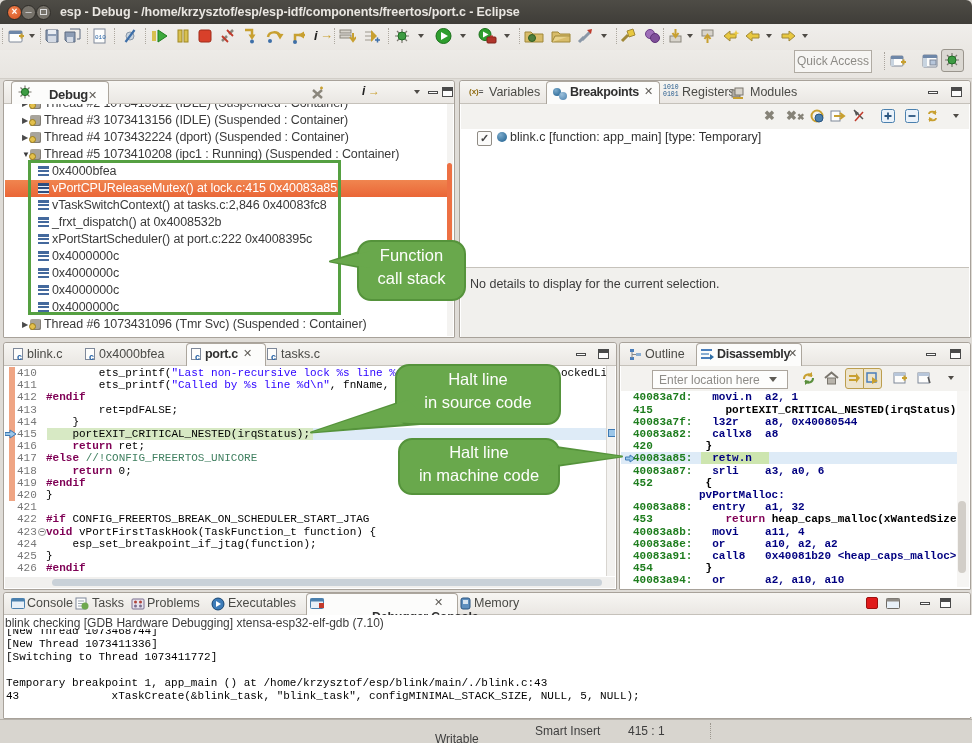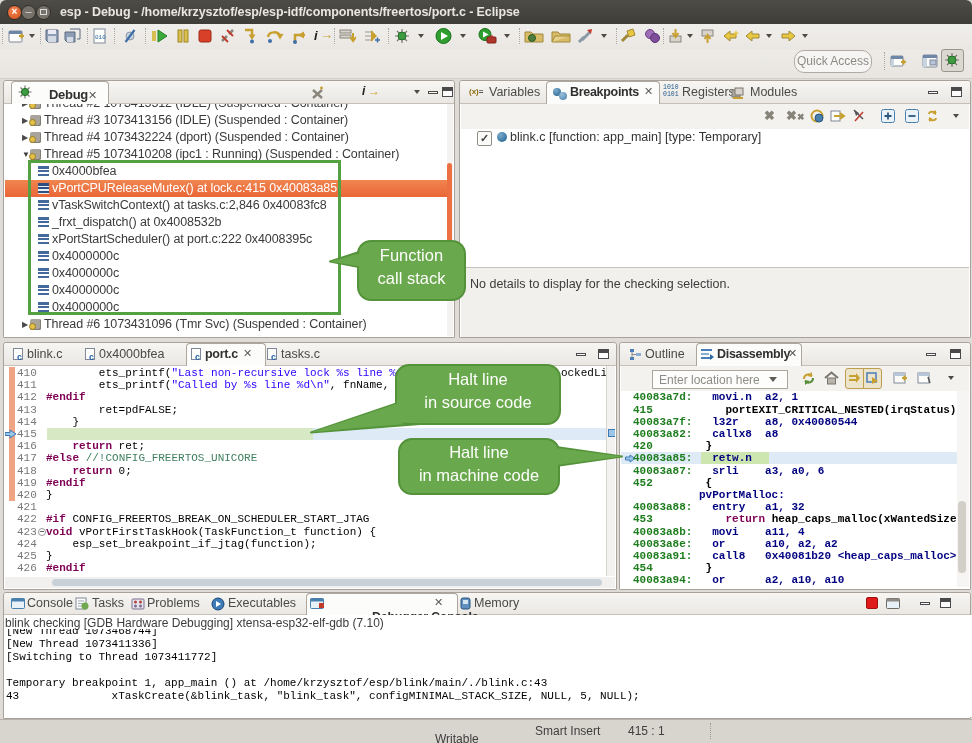--- a/index.html
+++ b/index.html
@@ -191,21 +191,21 @@
  <svg class="abs" style="left:744px;top:28px;" width="17" height="16">
       <path d="M8 3 L2 8 L8 13 L8 10 L15 10 L15 6 L8 6 Z" fill="#E8C840" stroke="#A08838"></path>
     </svg>
  <div class="caret" style="left:766px;top:34px;"></div>
  <svg class="abs" style="left:780px;top:28px;" width="17" height="16">
       <path d="M9 3 L15 8 L9 13 L9 10 L2 10 L2 6 L9 6 Z" fill="#E8C840" stroke="#A08838"></path>
     </svg>
  <div class="caret" style="left:802px;top:34px;"></div>
 </div>
 
-<div class="abs" style="left:794px;top:50px;width:76px;height:21px;background:#F6F5F3;border:1px solid #B0ABA3;border-radius:10px;font-size:12px;color:#8D8B86;text-align:center;line-height:20px;">Quick Access</div>
+<div class="abs" style="left:794px;top:50px;width:76px;height:21px;background:#F6F5F3;border:1px solid #B0ABA3;border-radius:0;font-size:12px;color:#8D8B86;text-align:center;line-height:20px;">Quick Access</div>
 <div class="abs" style="left:884px;top:52px;width:1px;height:18px;border-left:1px dotted #A9A49D;"></div>
 <div id="persp">
  <svg class="abs" style="left:890px;top:53px;" width="17" height="16">
       <rect x="1" y="3" width="12" height="10" rx="1" fill="#FDFDFC" stroke="#7E8899"></rect>
       <rect x="1" y="3" width="12" height="3" fill="#6E87A8"></rect>
       <rect x="1" y="6" width="3" height="7" fill="#C8D4E0"></rect>
       <path d="M11 9 L16 9 M13.5 6.5 L13.5 11.5" stroke="#C8A030" stroke-width="2"></path>
     </svg>
  <svg class="abs" style="left:922px;top:53px;" width="17" height="16">
       <rect x="1" y="2" width="14" height="12" rx="1" fill="#FDFDFC" stroke="#7E8899"></rect>
@@ -370,21 +370,21 @@
         <path d="M4 14 L4 9 L8 11 Z" fill="#C8A030"></path>
       </svg>
   <div class="caret" style="left:492px;top:10px;"></div>
  </div>
 
  <div class="abs" style="left:17px;top:50px;width:13px;height:13px;background:#FBFBFA;border:1px solid #908C85;border-radius:2px;color:#444;font-size:11px;line-height:12px;text-align:center;font-weight:bold;">✓</div>
  <div class="abs" style="left:37px;top:51px;width:10px;height:10px;border-radius:50%;background:radial-gradient(circle at 35% 30%,#7BAACB,#1C5E8E);"></div>
  <div class="abs" style="left:50px;top:49px;font-size:12.5px;color:#333;">blink.c [function: app_main] [type: Temporary]</div>
 
  <div class="abs" style="left:1px;top:186px;width:508px;height:69px;background:#F1F0ED;border-top:1px solid #C6C2BB;">
-   <div class="abs" style="left:9px;top:9px;font-size:12.5px;color:#3B3B3B;">No details to display for the checking selection.</div>
+   <div class="abs" style="left:9px;top:9px;font-size:12.5px;color:#3B3B3B;">No details to display for the current selection.</div>
  </div>
 </div>
 
 <div class="panel" style="left:3px;top:342px;width:612px;height:246px;">
  <div class="tabbar"></div>
  <div class="tab-active" style="left:182px;width:80px;"></div>
  <div id="ed-tabs">
   <span class="fico" style="left:9px;top:5px;"></span>
       <span class="abs tabtxt" style="left:23px;top:4px;">blink.c</span>
   <span class="fico" style="left:81px;top:5px;"></span>
@@ -425,20 +425,21 @@
 426</div>
   <div class="abs" style="left:33px;top:161.5px;width:8px;height:8px;border:1px solid #999;border-radius:50%;background:#FFF;box-sizing:border-box;">
         <div style="position:absolute;left:1px;top:2.5px;width:4px;height:1px;background:#666;"></div>
       </div>
 
   <div class="mono edline" style="top:1px;line-height:12.2px;">        ets_printf(<span class="str">"Last non-recursive lock %s line %d\n"</span>, lastLockedFn, lastLockedLine);</div>
   <div class="mono edline" style="top:13.2px;line-height:12.2px;">        ets_printf(<span class="str">"Called by %s line %d\n"</span>, fnName, line);</div>
   <div class="mono edline" style="top:25.4px;line-height:12.2px;"><span class="kw">#endif</span></div>
   <div class="mono edline" style="top:37.6px;line-height:12.2px;">        ret=pdFALSE;</div>
   <div class="mono edline" style="top:49.8px;line-height:12.2px;">    }</div>
+  <div class="mono edline" style="top:62px;line-height:12.2px;">    portEXIT_CRITICAL_NESTED(irqStatus);</div>
   <div class="mono edline" style="top:74.2px;line-height:12.2px;">    <span class="kw">return</span> ret;</div>
   <div class="mono edline" style="top:86.4px;line-height:12.2px;"><span class="kw">#else</span> <span class="com">//!CONFIG_FREERTOS_UNICORE</span></div>
   <div class="mono edline" style="top:98.6px;line-height:12.2px;">    <span class="kw">return</span> 0;</div>
   <div class="mono edline" style="top:110.8px;line-height:12.2px;"><span class="kw">#endif</span></div>
   <div class="mono edline" style="top:123px;line-height:12.2px;">}</div>
   <div class="mono edline" style="top:147.4px;line-height:12.2px;"><span class="kw">#if</span> CONFIG_FREERTOS_BREAK_ON_SCHEDULER_START_JTAG</div>
   <div class="mono edline" style="top:159.6px;line-height:12.2px;"><span class="kw">void</span> vPortFirstTaskHook(TaskFunction_t function) {</div>
   <div class="mono edline" style="top:171.8px;line-height:12.2px;">    esp_set_breakpoint_if_jtag(function);</div>
   <div class="mono edline" style="top:184px;line-height:12.2px;">}</div>
   <div class="mono edline" style="top:196.2px;line-height:12.2px;"><span class="kw">#endif</span></div>

